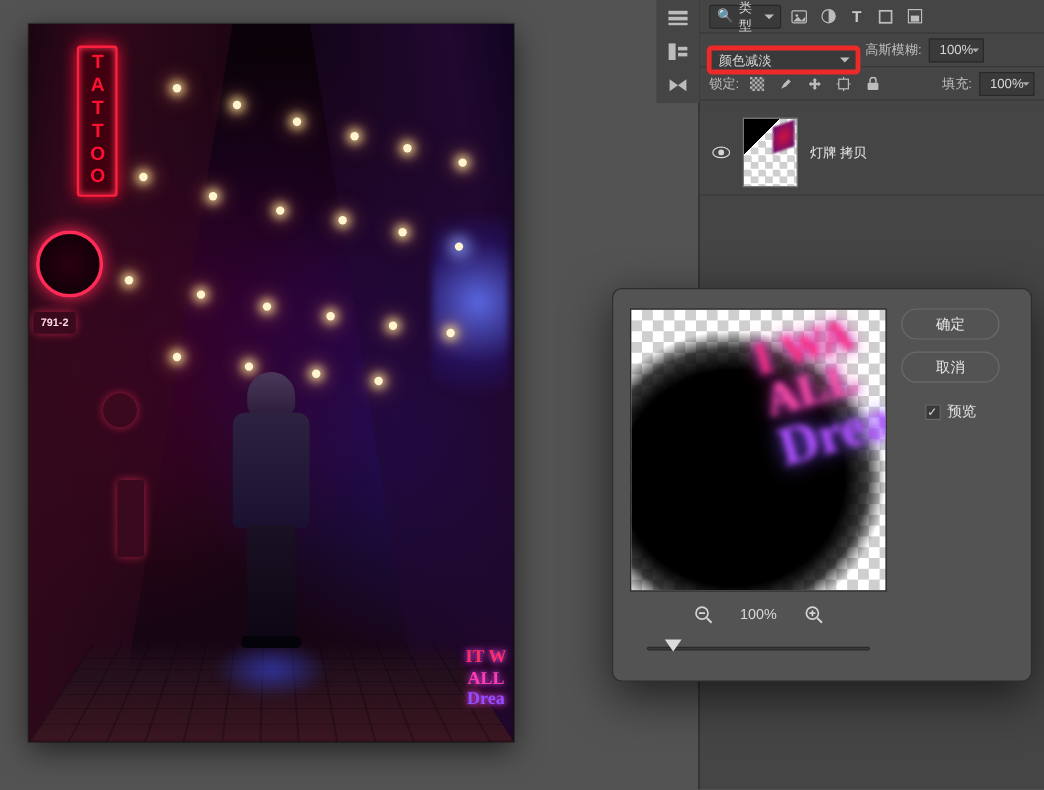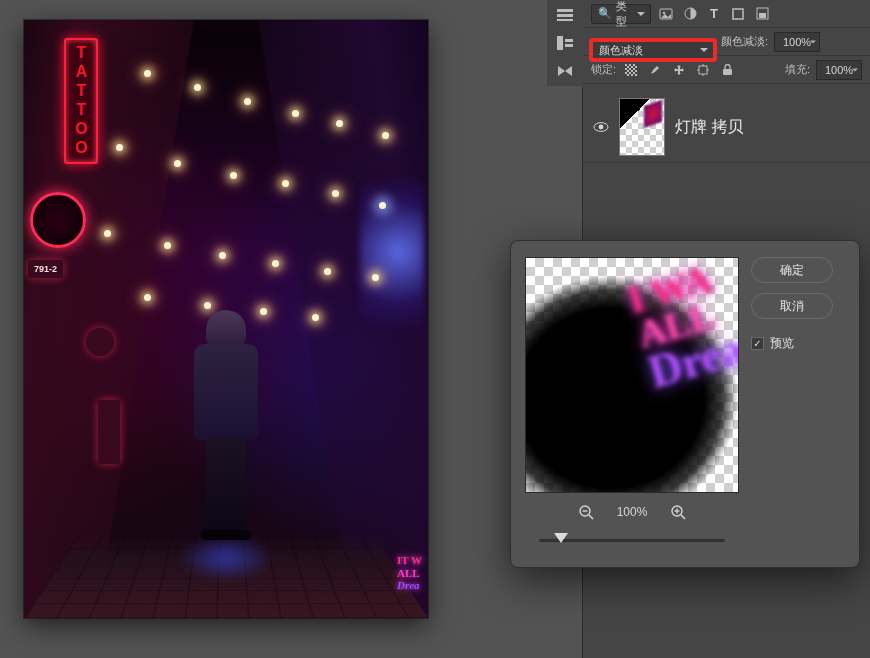--- a/index.html
+++ b/index.html
@@ -82,22 +82,22 @@
     .neon.oval {
       top: 172px; left: 6px; width: 56px; height: 56px; border-radius: 50%;
       border: 3px solid #ff2a55; box-shadow: 0 0 14px #ff2a55;
       background: radial-gradient(#2a0010,#0a0005);
     }
     .neon.small {
       font-size: 9px; color: #ffdde5; background: rgba(60,10,30,.8);
       box-shadow: 0 0 8px rgba(255,50,90,.6);
     }
     .neon.dream {
-      right: 6px; bottom: 26px; font-family: cursive; font-size: 11px; line-height: 1.15;
-      text-align: left; color: #ff3ea8; text-shadow: 0 0 8px #ff3ea8, 0 0 4px #9030ff;
+      right: 6px; bottom: 26px; font-family: cursive; font-size: 15px; line-height: 1.15;
+      text-align: center; color: #ff3ea8; text-shadow: 0 0 8px #ff3ea8, 0 0 4px #9030ff;
       background: transparent; padding:0;
     }
     .blueflare {
       position:absolute; right:4px; top:160px; width:64px; height:180px;
       background: radial-gradient(circle at 60% 40%, rgba(100,120,255,.85), rgba(50,40,200,.25) 45%, transparent 70%);
       filter: blur(3px);
     }
 
     
     .panel {
@@ -147,21 +147,21 @@
     .thumb {
       width:46px; height:58px; border:1px solid #777;
       background:
         linear-gradient(135deg, #000 30%, transparent 30%),
         repeating-conic-gradient(#cfcfcf 0 25%, #fff 0 50%) 0 0/12px 12px;
       position:relative; overflow:hidden;
     }
     .thumb::after{ content:""; position:absolute; top:8%; left:55%;
       width:40%; height:40%; background: radial-gradient(#d01040,#601070);
       transform: skewY(-20deg); filter: blur(1px);}
-    .layer-name { font-size:16px; color:#e8e8e8; }
+    .layer-name { font-size:11px; color:#e8e8e8; }
 
     
     .dialog {
       position: absolute; left: 510px; top: 240px;
       width: 350px; background:#535353;
       border:1px solid #2e2e2e; border-radius:8px;
       box-shadow: 0 12px 40px rgba(0,0,0,.6);
     }
     .dlg-title {
       height: 28px; display:flex; align-items:center; justify-content:center;
@@ -196,21 +196,21 @@
     .num-input { width:58px; height:20px; background:#3a3a3a;
       border:1px solid #2a2a2a; color:#fff; font-size:11px;
       display:flex; align-items:center; justify-content:center;
       box-shadow: inset 0 0 0 1px #1a76c7, 0 0 0 1px #1a76c7;}
     .slider { margin: 10px 14px 0; height: 18px; position:relative; }
     .slider-track { position:absolute; left:0; right:0; top:8px; height:3px;
       background:#3a3a3a; border:1px solid #2a2a2a; border-radius:2px;}
     .slider-thumb { position:absolute; top:2px; left:12%;
       width:0; height:0; border:7px solid transparent;
       border-top:10px solid #dcdcdc; transform:translateX(-50%);}
-    .dlg-right { display:flex; flex-direction:column; gap:10px; align-items:flex-start; }
+    .dlg-right { display:flex; flex-direction:column; gap:10px; align-items:center; }
     .btn { width:82px; height:26px; border-radius:13px;
       border:1px solid #6b6b6b; background:#535353; color:#e5e5e5;
       font-size:12px; display:flex; align-items:center; justify-content:center;
       cursor:pointer; }
     .chk-row { display:flex; align-items:center; gap:6px; margin-top:6px;
       font-size:12px; color:#e0e0e0;}
     .chk { width:13px; height:13px; background:#3a3a3a; border:1px solid #6a6a6a;
       display:flex; align-items:center; justify-content:center; font-size:10px; color:#d8d8d8;}
     svg { display:block; }
   </style>
@@ -260,21 +260,21 @@
     <div class="person">
       <div class="hood"></div>
         <div class="torso"></div>
         <div class="legs"></div>
         <div class="feet"></div>
     </div>
 
     <div class="neon dream">
       <span style="color:#ff3060">IT W</span><br>
       <span style="color:#ff3ea8">ALL</span><br>
-      <span style="color:#9050ff;font-style:italic">Drea</span>
+      <span style="color:#9050ff;">Drea</span>
     </div>
   </div>
 </div>
 
 <div class="panel">
   <div class="toolbar">
     <span class="side-ico">
       <svg width="18" height="14" viewBox="0 0 18 14">
           <rect x="1" y="1" width="16" height="3" fill="#bcbcbc"></rect>
           <rect x="1" y="6" width="16" height="3" fill="#bcbcbc"></rect>
@@ -324,21 +324,21 @@
           <rect x="1" y="1" width="11" height="11" fill="none" stroke="#bcbcbc"></rect>
           <rect x="3" y="6" width="7" height="5" fill="#bcbcbc"></rect>
         </svg>
       </span>
   </div>
 
   <div class="panel-row">
     <div class="dd highlight">
       <span>颜色减淡</span>
     </div>
-    <span class="label">颜色减淡:</span>
+    <span class="label">高斯模糊:</span>
     <div class="pct-box">100%</div>
   </div>
 
   <div class="panel-row">
     <span class="label">锁定:</span>
     <span class="icon-btn">
         <svg width="12" height="12" viewBox="0 0 12 12">
           <rect width="12" height="12" fill="url(#g)"></rect>
           <defs>
             <pattern id="g" width="4" height="4" patternUnits="userSpaceOnUse">

